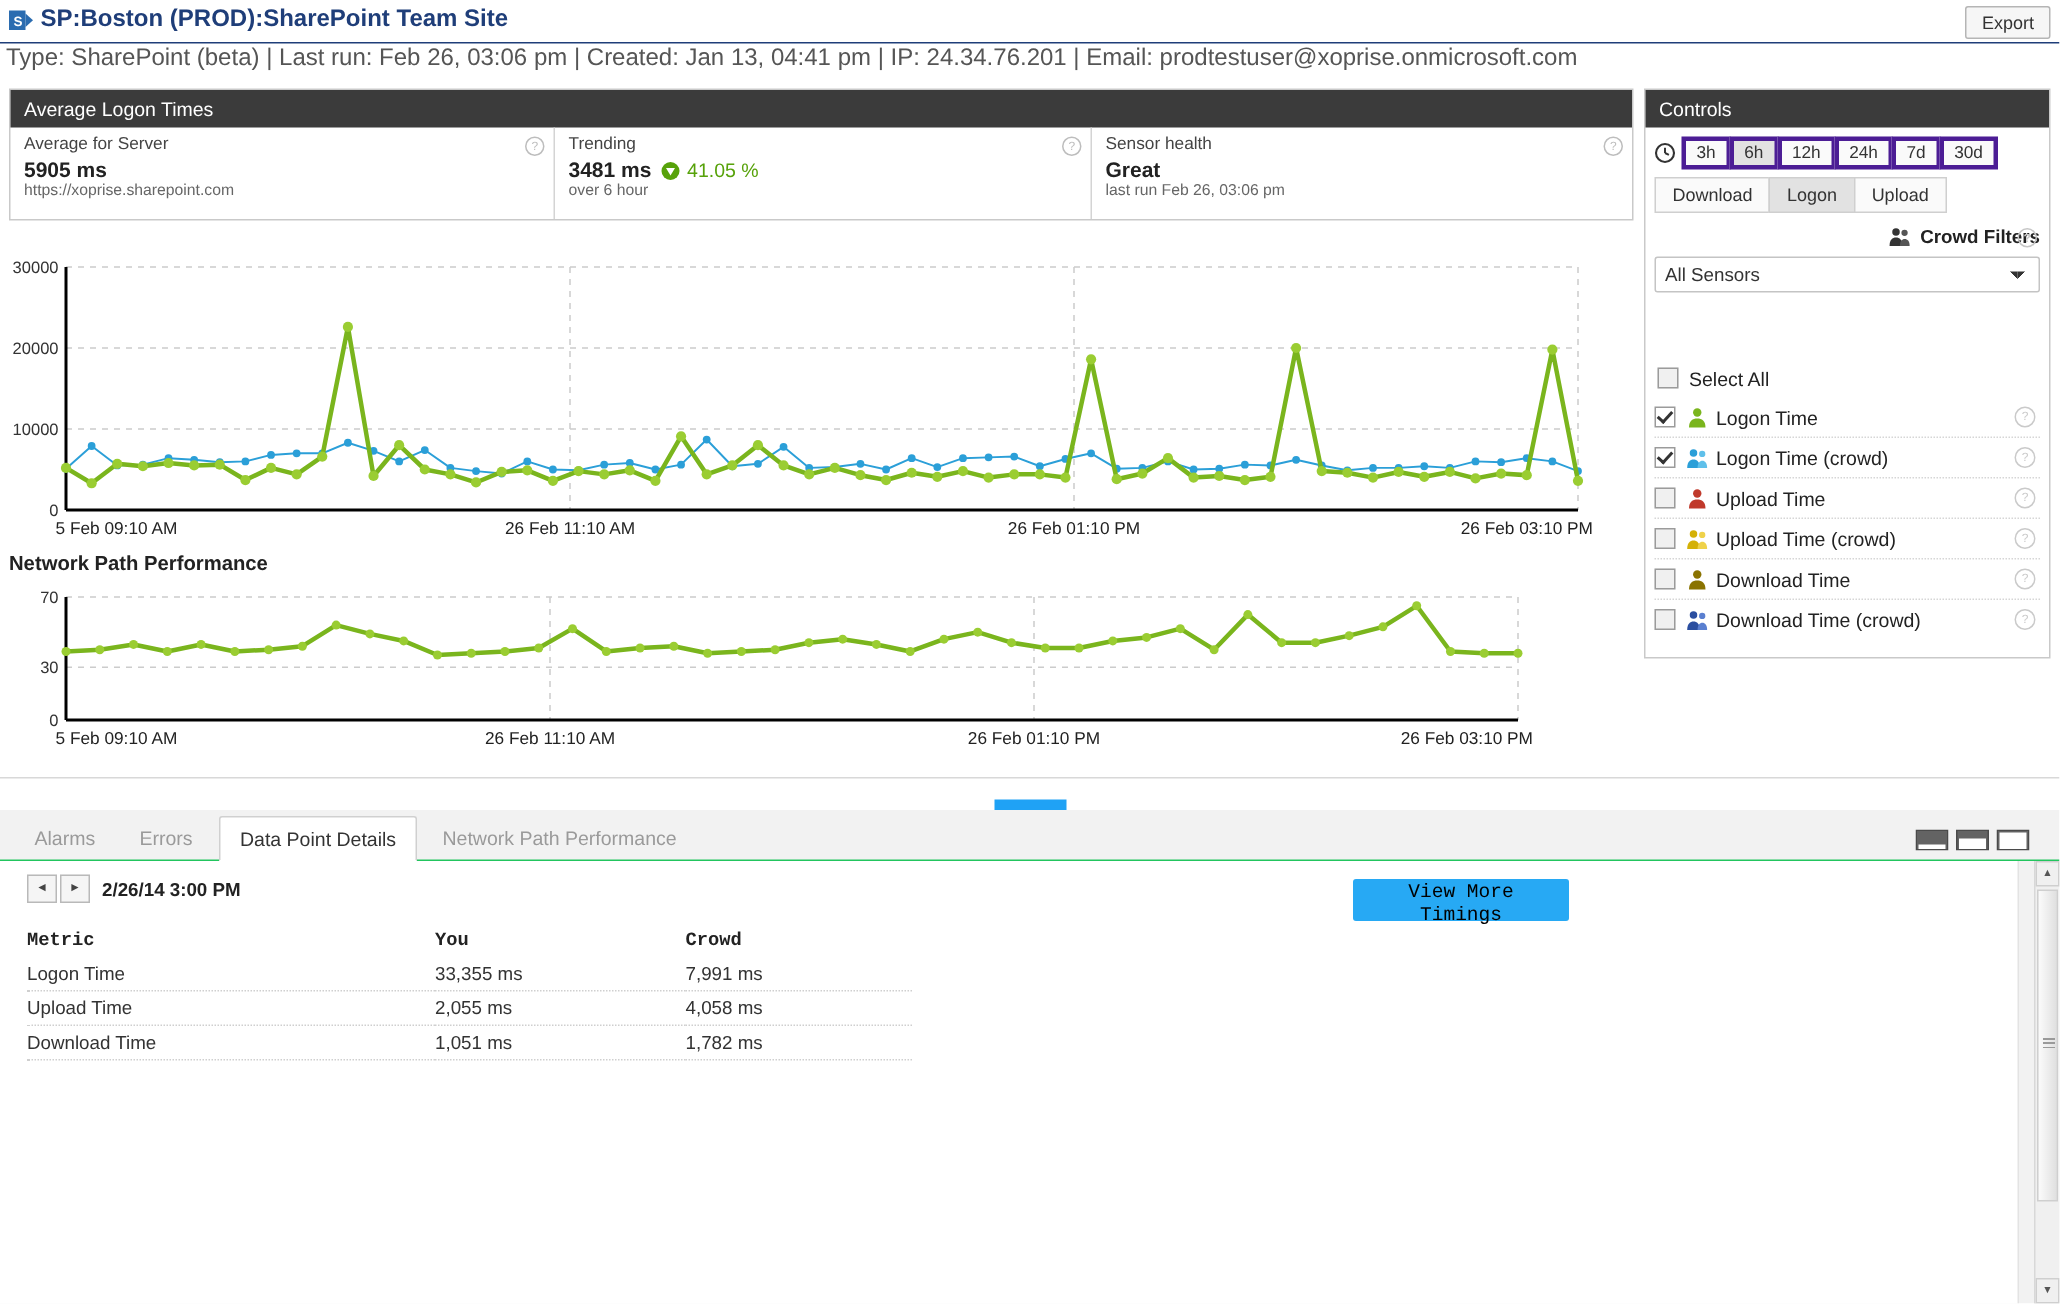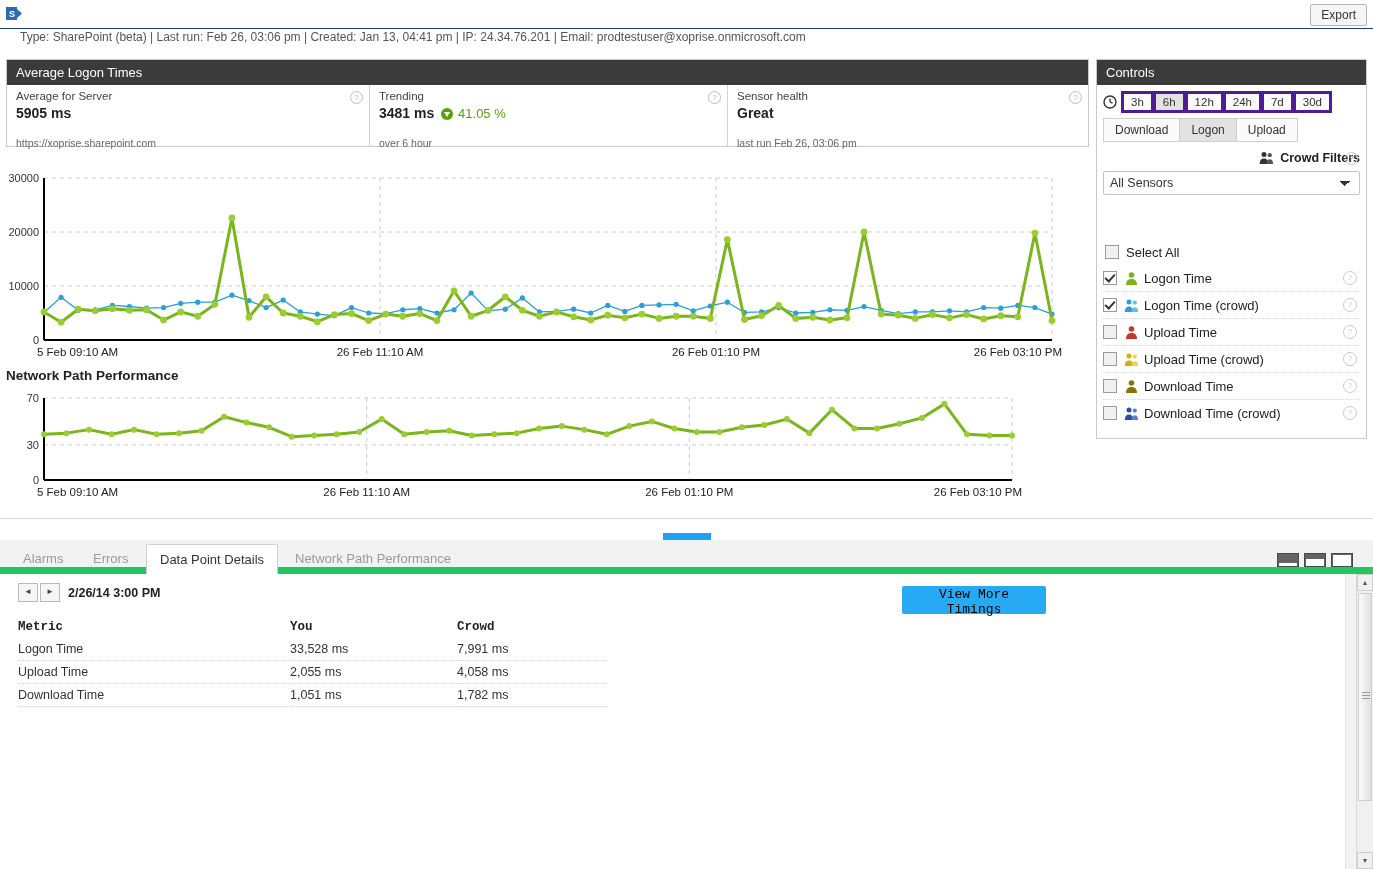--- a/index.html
+++ b/index.html
@@ -26,42 +26,42 @@
     position: absolute; right: 6px; top: 4px;
     font-size: 12px; color: #333; background: #f6f6f6;
     border: 1px solid #b5b5b5; border-radius: 2px;
     padding: 3px 10px; cursor: pointer;
   }
   .header-rule {
     position: absolute; left: 0; top: 28px; width: 1373px; height: 1px;
     background: #1f3e79;
   }
   .subheader {
-    position: absolute; left: 20px; top: 30px;
-    font-size: 12px; color: #555; white-space: nowrap;
+    position: absolute; left: 4px; top: 30px;
+    font-size: 16px; color: #555; white-space: nowrap;
   }
 
   
   .panel-left {
     position: absolute; left: 6px; top: 59px; width: 1083px; height: 88px;
     border: 1px solid #c9c9c9; background: #fff; box-sizing: border-box;
   }
   .panel-title {
     height: 25px; line-height: 25px; background: #3b3b3b; color: #fff;
     font-size: 13px; font-weight: normal; padding-left: 9px; box-sizing: border-box;
   }
   .summary-row { display: flex; height: 61px; }
   .summary-cell {
     position: relative; box-sizing: border-box;
     padding: 5px 9px 0 9px; border-right: 1px solid #d4d4d4;
   }
   .summary-cell:last-child { border-right: none; }
   .sc-label { font-size: 11.5px; color: #444; }
   .sc-value { font-size: 14px; font-weight: bold; color: #222; margin-top: 3px; }
-  .sc-sub { font-size: 10.5px; color: #666; margin-top: 16px; }
+  .sc-sub { font-size: 10.5px; color: #666; margin-top: 0; }
   .sc-delta { color: #57a20a; font-weight: normal; font-size: 13px; }
   .arrow-down {
     display: inline-block; width: 12px; height: 12px; border-radius: 50%;
     background: #57a20a; position: relative; top: 2px; margin: 0 1px 0 3px;
   }
   .arrow-down::after {
     content: ""; position: absolute; left: 3px; top: 3.5px;
     border-left: 3px solid transparent; border-right: 3px solid transparent;
     border-top: 5px solid #fff;
   }
@@ -159,21 +159,21 @@
     background: #1fa2f5; cursor: row-resize;
   }
   .bottom-bg {
     position: absolute; left: 0; top: 540px; width: 1373px; height: 329px;
     background: #f2f2f2;
   }
 
   
   .tabbar {
     position: absolute; left: 0px; top: 544px; width: 1373px; height: 30px;
-    border-bottom: 7px solid #22c55e; box-sizing: border-box;
+    border-bottom: 1px solid #22c55e; box-sizing: border-box;
   }
   .tab {
     position: absolute; top: 0; height: 30px; line-height: 30px;
     font-size: 13px; color: #9a9a9a; padding: 0 13px; cursor: pointer;
     box-sizing: border-box;
   }
   .tab.active {
     color: #333; background: #fff; border: 1px solid #d0d0d0;
     border-bottom: 1px solid #fff; border-radius: 2px 2px 0 0;
   }
@@ -241,20 +241,21 @@
 <div class="app">
 
   <div class="header">
     <span class="sp-icon">
       <svg width="17" height="17" viewBox="0 0 17 17">
         <rect x="0" y="1" width="11" height="13" fill="#2b6cb0"></rect>
         <text x="3" y="11" font-family="Liberation Sans, sans-serif" font-size="9" fill="#fff" font-weight="bold">S</text>
         <path d="M11 3 L16 7.5 L11 12 Z" fill="#2b6cb0"></path>
       </svg>
     </span>
+    <div class="title">SP:Boston (PROD):SharePoint Team Site</div>
     <button class="export-btn">Export</button>
     <div class="header-rule"></div>
     <div class="subheader">Type: SharePoint (beta) | Last run: Feb 26, 03:06 pm | Created: Jan 13, 04:41 pm | IP: 24.34.76.201 | Email: prodtestuser@xoprise.onmicrosoft.com</div>
   </div>
 
   <div class="panel-left">
     <div class="panel-title">Average Logon Times</div>
     <div class="summary-row">
 
       <div class="summary-cell" style="width:363px;">
@@ -674,21 +675,21 @@
       <thead>
         <tr>
           <th class="col-metric">Metric</th>
           <th class="col-you">You</th>
           <th>Crowd</th>
         </tr>
       </thead>
       <tbody>
         <tr>
           <td>Logon Time</td>
-          <td>33,528 ms</td>
+          <td>33,355 ms</td>
           <td>7,991 ms</td>
         </tr>
         <tr>
           <td>Upload Time</td>
           <td>2,055 ms</td>
           <td>4,058 ms</td>
         </tr>
         <tr>
           <td>Download Time</td>
           <td>1,051 ms</td>

